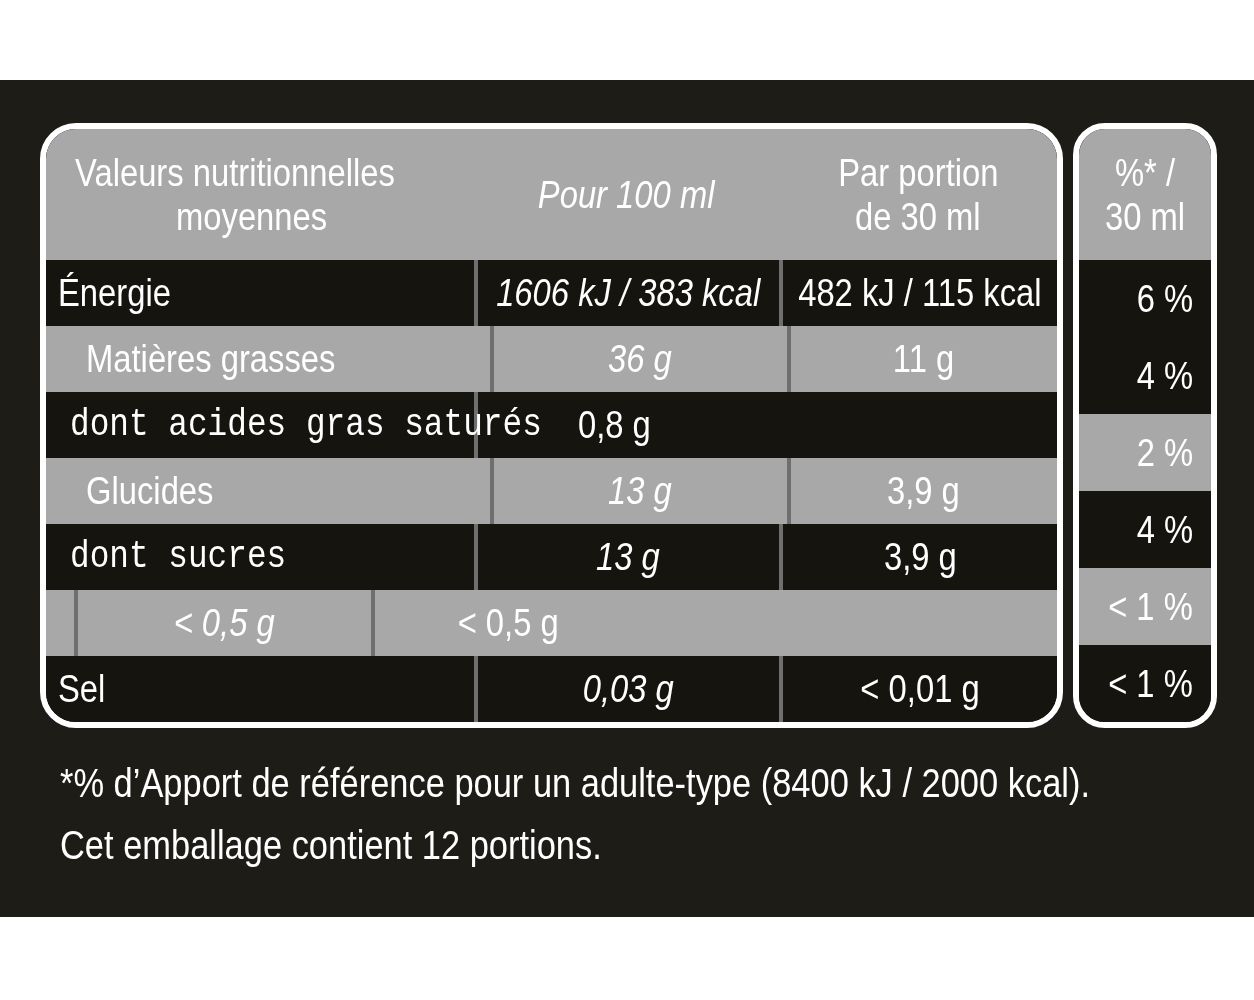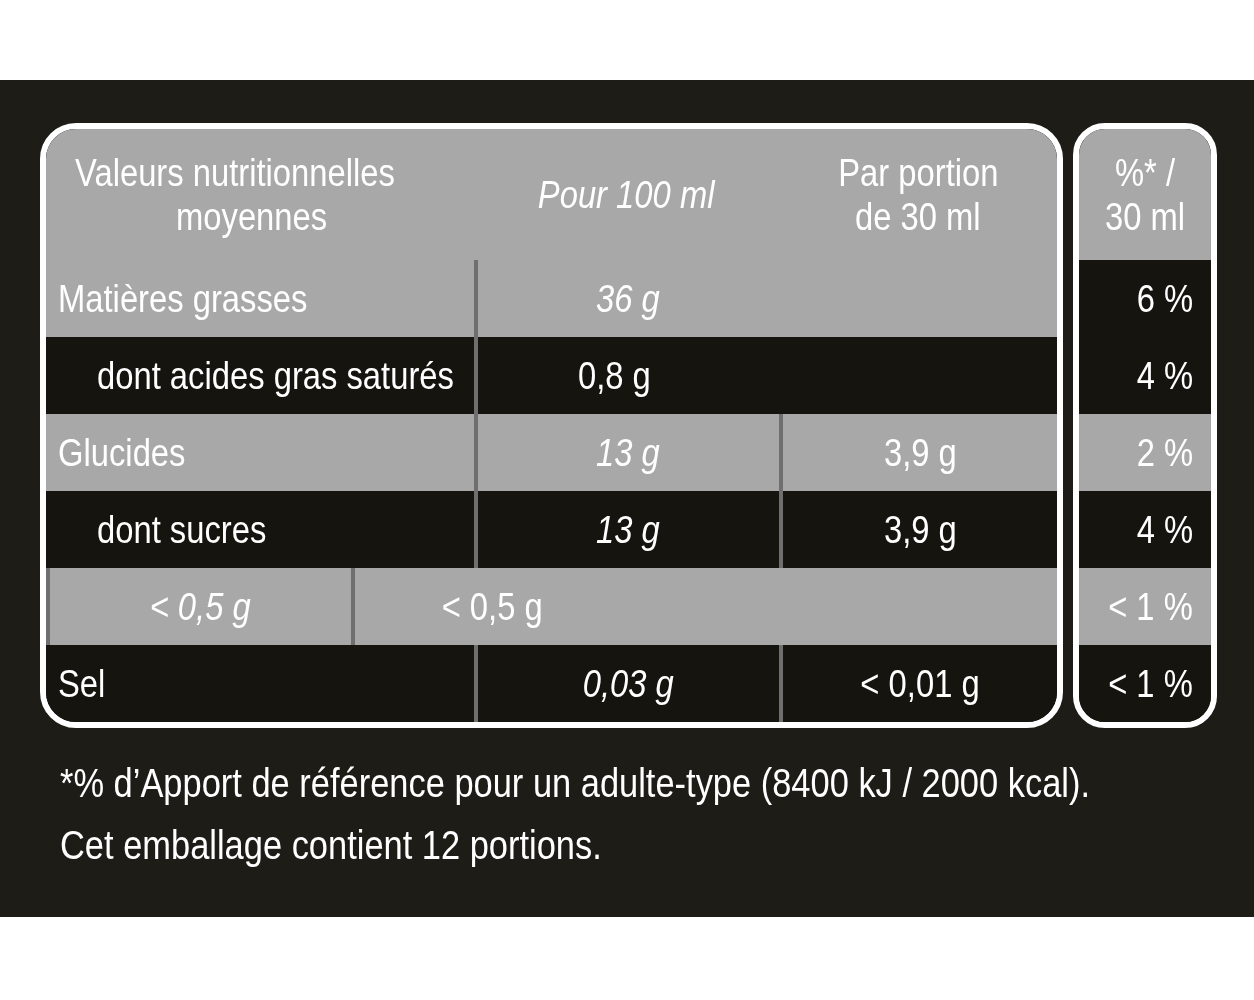--- a/index.html
+++ b/index.html
@@ -11,27 +11,27 @@
 
   
   .nutri-table{
     position:absolute;left:40px;top:123px;width:1023px;height:605px;
     border:6px solid #ffffff;border-radius:36px;overflow:hidden;
     box-sizing:border-box;display:flex;flex-direction:column;background:#000000;
   }
   .nutri-head{height:131px;flex:0 0 131px;background:#a8a8a8;display:flex;}
   .nutri-row{flex:1 1 auto;display:flex;}
   .row-black{background:#15140f;}
-  .row-gray{background:#a8a8a8;}
+  .row-gray{background:#a8a8a8;padding-left:28px;}
 
   .col-label{width:42.3%;display:flex;align-items:center;padding-left:12px;box-sizing:border-box;}
   .col-100{width:30.2%;display:flex;align-items:center;justify-content:center;box-sizing:border-box;font-style:italic;}
   .col-portion{width:27.5%;display:flex;align-items:center;justify-content:center;box-sizing:border-box;}
   .nutri-row .col-100,.nutri-row .col-portion{border-left:4px solid #6f6f6f;}
-  .indent{padding-left:51px;}
+  .indent{padding-left:24px;font-family:Liberation Mono, monospace;}
 
   .t{font-size:39px;letter-spacing:0;white-space:nowrap;display:inline-block;
      transform:scaleX(0.84);transform-origin:left center;}
   .tc{transform-origin:center center;}
   .tr{transform-origin:right center;}
 
   .head-label{display:flex;flex-direction:column;justify-content:center;line-height:1.12;}
   .head-center{flex-direction:column;line-height:1.12;text-align:center;}
 
   
@@ -62,27 +62,41 @@
     </div>
     <div class="col-100 head-center">
       <span class="t tc">Pour 100 ml</span>
     </div>
     <div class="col-portion head-center">
       <span class="t tc">Par portion</span>
       <span class="t tc">de 30 ml</span>
     </div>
   </div>
 
+  <div class="nutri-row row-black">
+    <div class="col-label">
+        <span class="t">Énergie</span>
+      </div>
+    <div class="col-100">
+        <span class="t tc">1606 kJ / 383 kcal</span>
+      </div>
+    <div class="col-portion">
+        <span class="t tc">482 kJ / 115 kcal</span>
+      </div>
+  </div>
 
   <div class="nutri-row row-gray">
     <div class="col-label">
         <span class="t">Matières grasses</span>
       </div>
     <div class="col-100">
         <span class="t tc">36 g</span>
+      </div>
+    <div class="col-portion">
+        <span class="t tc">11 g</span>
       </div>
   </div>
 
   <div class="nutri-row row-black">
     <div class="col-label indent">
         <span class="t">dont acides gras saturés</span>
       </div>
     <div class="col-portion">
         <span class="t tc">0,8 g</span>
       </div>

